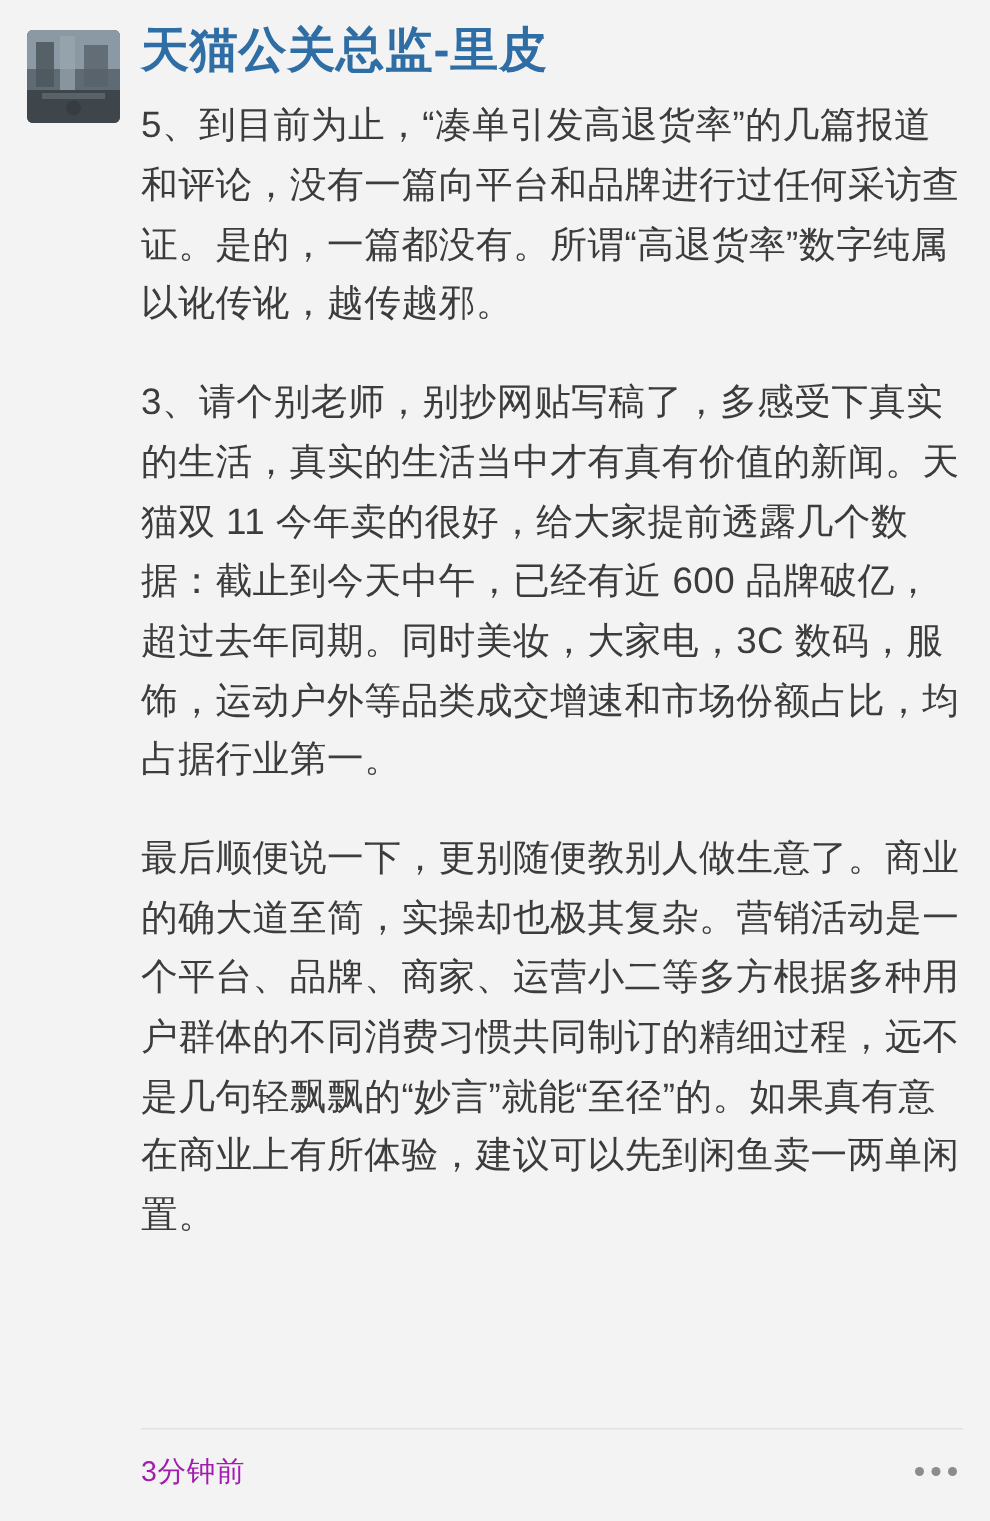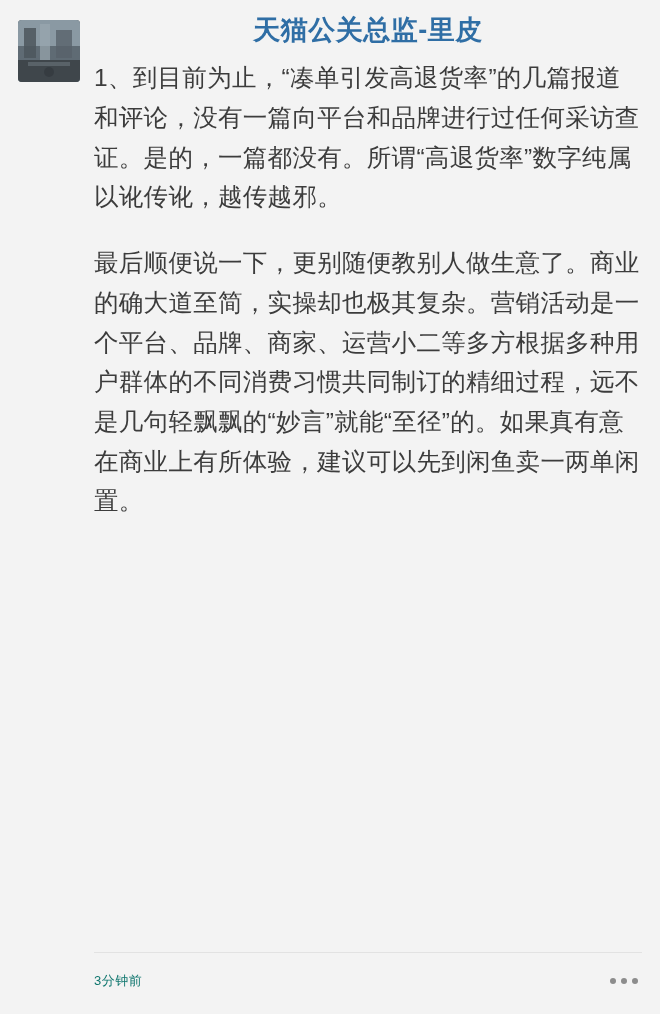--- a/index.html
+++ b/index.html
@@ -36,27 +36,26 @@
     background: #5d6a73;
   }
   .avatar svg { display: block; }
   .content {
     flex: 1 1 auto;
     padding-left: 14px;
     min-width: 0;
   }
   .author {
     color: #2f6ea5;
-    font-size: 27px;
+    font-size: 32px;
     font-weight: bold;
     line-height: 1.2;
     letter-spacing: 0.5px;
     margin: 0 0 12px 0;
     white-space: nowrap;
-    text-align: center;
   }
   .body {
     color: #3c3c3c;
     font-size: 24.5px;
     line-height: 1.62;
     letter-spacing: 0.3px;
     word-break: break-word;
   }
   .para {
     margin: 0 0 26px 0;
@@ -71,22 +70,22 @@
     bottom: 16px;
     display: flex;
     align-items: center;
     justify-content: space-between;
     height: 46px;
     border-top: 1px solid #e2e2e2;
     padding-top: 10px;
     box-sizing: border-box;
   }
   .time {
-    color: #0f766e;
-    font-size: 13px;
+    color: #a21caf;
+    font-size: 19px;
     letter-spacing: 0.5px;
   }
   .more-icon {
     display: flex;
     align-items: center;
     gap: 5px;
     padding: 6px 4px;
     cursor: pointer;
   }
   .more-icon i {
@@ -113,21 +112,22 @@
         <rect x="22" y="4" width="10" height="36" fill="#9aa6af" opacity="0.7"></rect>
         <rect x="38" y="10" width="16" height="28" fill="#57626a" opacity="0.8"></rect>
         <rect x="10" y="42" width="42" height="4" fill="#6b757c" opacity="0.6"></rect>
         <circle cx="31" cy="52" r="5" fill="#2f353a" opacity="0.55"></circle>
       </svg>
     </div>
 
     <div class="content">
       <div class="author">天猫公关总监-里皮</div>
       <div class="body">
-        <p class="para">1、到目前为止，“凑单引发高退货率”的几篇报道和评论，没有一篇向平台和品牌进行过任何采访查证。是的，一篇都没有。所谓“高退货率”数字纯属以讹传讹，越传越邪。</p>
+        <p class="para">5、到目前为止，“凑单引发高退货率”的几篇报道和评论，没有一篇向平台和品牌进行过任何采访查证。是的，一篇都没有。所谓“高退货率”数字纯属以讹传讹，越传越邪。</p>
+        <p class="para">3、请个别老师，别抄网贴写稿了，多感受下真实的生活，真实的生活当中才有真有价值的新闻。天猫双 11 今年卖的很好，给大家提前透露几个数据：截止到今天中午，已经有近 600 品牌破亿，超过去年同期。同时美妆，大家电，3C 数码，服饰，运动户外等品类成交增速和市场份额占比，均占据行业第一。</p>
         <p class="para">最后顺便说一下，更别随便教别人做生意了。商业的确大道至简，实操却也极其复杂。营销活动是一个平台、品牌、商家、运营小二等多方根据多种用户群体的不同消费习惯共同制订的精细过程，远不是几句轻飘飘的“妙言”就能“至径”的。如果真有意在商业上有所体验，建议可以先到闲鱼卖一两单闲置。</p>
       </div>
     </div>
 
   </div>
 
   <div class="footer">
     <span class="time">3分钟前</span>
     <span class="more-icon">
       <i></i>

